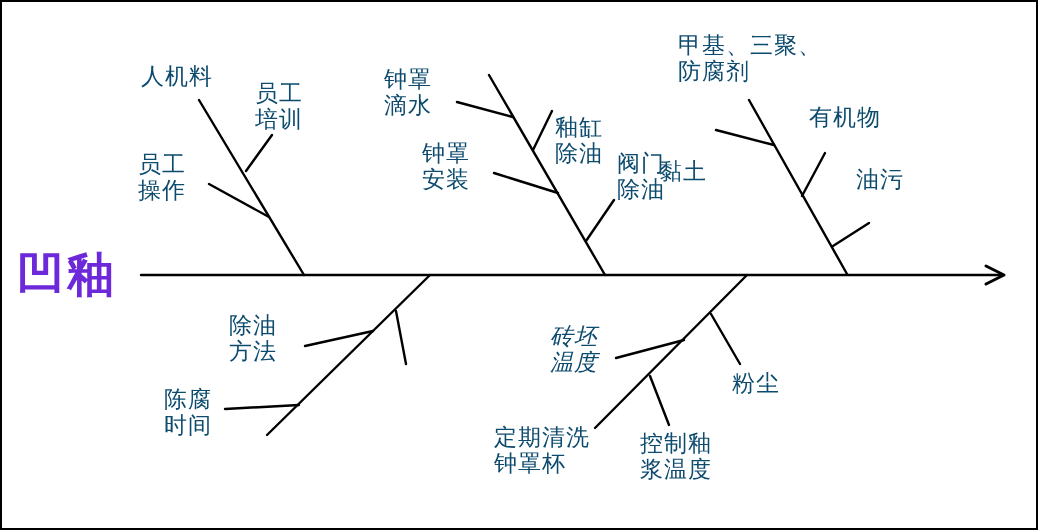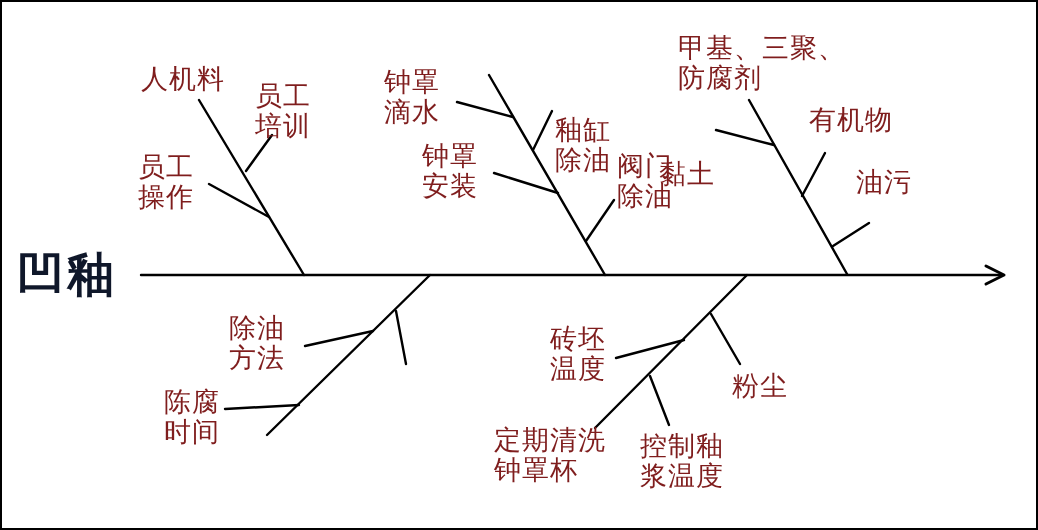--- a/index.html
+++ b/index.html
@@ -22,49 +22,49 @@
   .lines-svg line, .lines-svg polyline {
     stroke: #000000;
     stroke-width: 2.4;
     fill: none;
     stroke-linecap: round;
   }
   .lines-svg .arrowhead { stroke-width: 3; stroke-linejoin: round; }
   .label {
     position: absolute;
     white-space: pre-line;
-    font-size: 27px;
+    font-size: 23px;
     line-height: 1.12;
     letter-spacing: 1px;
-    color: #7f1d1d;
+    color: #0c4a6e;
   }
   .head-label {
     position: absolute;
     left: 15px; top: 242px;
     font-size: 47px;
     font-weight: 700;
     letter-spacing: 3px;
-    color: #0f172a;
+    color: #6d28d9;
   }
   
   .l-renjiliao       { left: 139px; top:  62px; }
   .l-yg-peixun       { left: 253px; top:  79px; }
   .l-yg-caozuo       { left: 136px; top: 150px; }
   .l-zz-dishui       { left: 382px; top:  65px; }
   .l-yg-chuyou       { left: 553px; top:  65px; margin-top: 48px; }
   .l-zz-anzhuang     { left: 420px; top: 139px; }
   .l-fm-chuyou       { left: 615px; top: 149px; }
   .l-jiaji           { left: 676px; top:  31px; }
   .l-niantu          { left: 657px; top: 109px; margin-top: 48px; }
   .l-youjiwu         { left: 807px; top: 103px; }
   .l-youwu           { left: 854px; top: 165px; }
   .l-cy-fangfa       { left: 227px; top: 311px; }
   .l-cf-shijian      { left: 162px; top: 385px; }
   .l-ls-bizhong      { left: 376px; top: 370px; }
-  .l-zp-wendu        { left: 548px; top: 322px; }
+  .l-zp-wendu        { left: 548px; top: 322px; font-style: italic; }
   .l-dq-qingxi       { left: 492px; top: 423px; }
   .l-kz-youjiang     { left: 638px; top: 429px; }
   .l-fenchen         { left: 730px; top: 369px; }
 </style>
 </head>
 <body>
 
 <div class="canvas">
 
   <svg class="lines-svg" viewBox="0 0 1038 530" xmlns="http://www.w3.org/2000/svg">

